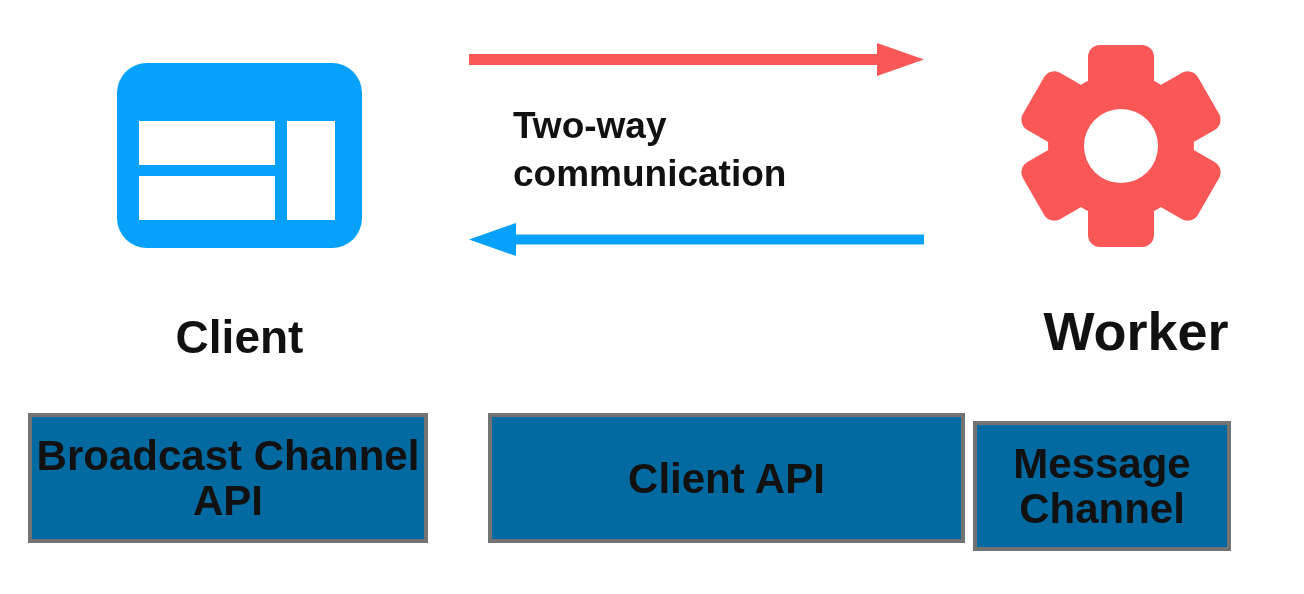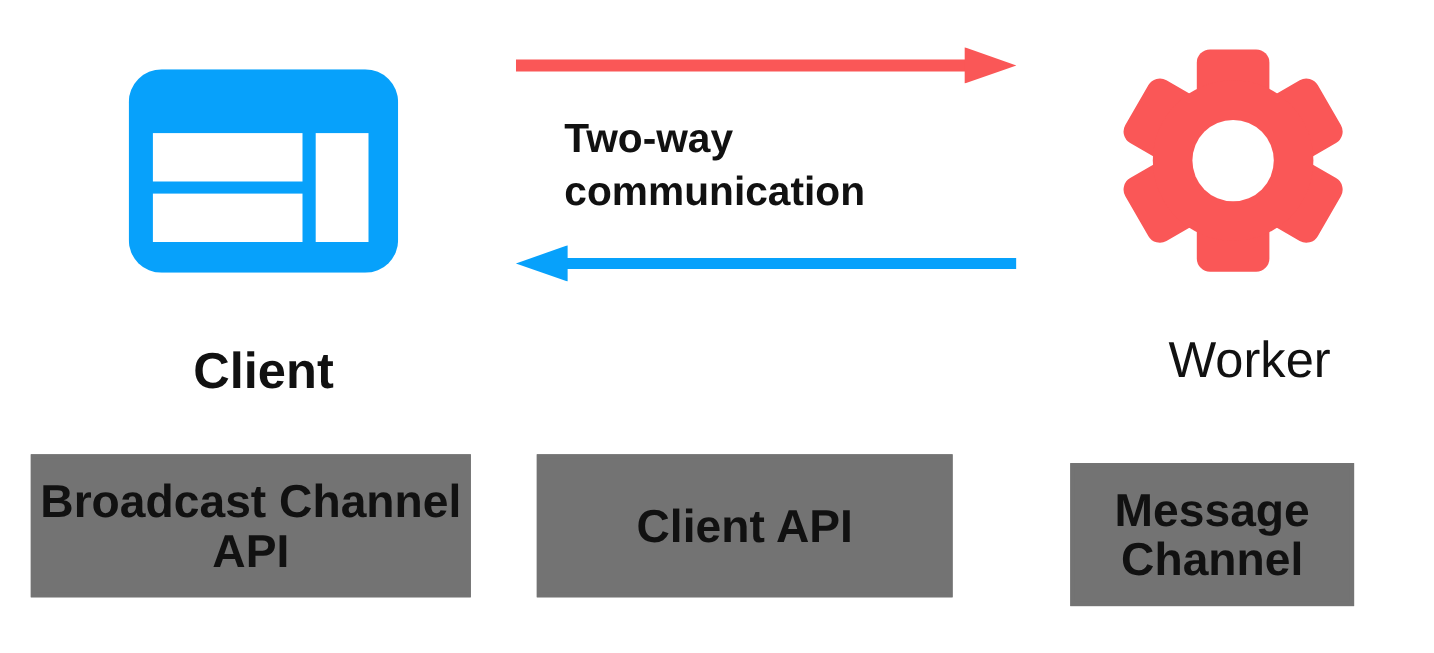--- a/index.html
+++ b/index.html
@@ -23,47 +23,47 @@
     left: 117px; top: 310px; width: 245px;
     text-align: center;
     font-size: 46px; font-weight: 700; color: #111111;
   }
 
   
   .gear-icon { left: 1016px; top: 44px; width: 210px; height: 204px; }
   .worker-label {
     left: 1031px; top: 300px; width: 210px;
     text-align: center;
-    font-size: 46px; font-weight: 400; color: #111111;
+    font-size: 54px; font-weight: 700; color: #111111;
   }
 
   
   .arrow-top    { left: 469px; top: 43px;  width: 455px; height: 33px; }
   .arrow-bottom { left: 469px; top: 223px; width: 455px; height: 33px; }
   .comm-label {
     left: 513px; top: 102px; width: 380px;
     text-align: left;
     font-size: 37px; line-height: 48px;
     font-weight: 700; color: #111111;
   }
 
   
   .api-box {
     box-sizing: border-box;
     border: 4px solid #737373;
-    background: #737373;
+    background: #0369a1;
     display: flex;
     align-items: center;
     justify-content: center;
     text-align: center;
     font-size: 42px; line-height: 45px;
     font-weight: 700; color: #111111;
   }
   .api-box-1 { left: 28px;  top: 413px; width: 400px; height: 130px; }
-  .api-box-2 { left: 488px; top: 413px; width: 378px; height: 130px; }
+  .api-box-2 { left: 488px; top: 413px; width: 477px; height: 130px; }
   .api-box-3 { left: 973px; top: 421px; width: 258px; height: 130px; }
 </style>
 </head>
 <body>
 
 <div class="canvas">
 
   <svg class="abs window-icon" viewBox="0 0 245 185" xmlns="http://www.w3.org/2000/svg">
     <rect x="0" y="0" width="245" height="185" rx="30" fill="#07A1FB"></rect>
     <rect x="22" y="58" width="136" height="44" fill="#ffffff"></rect>

